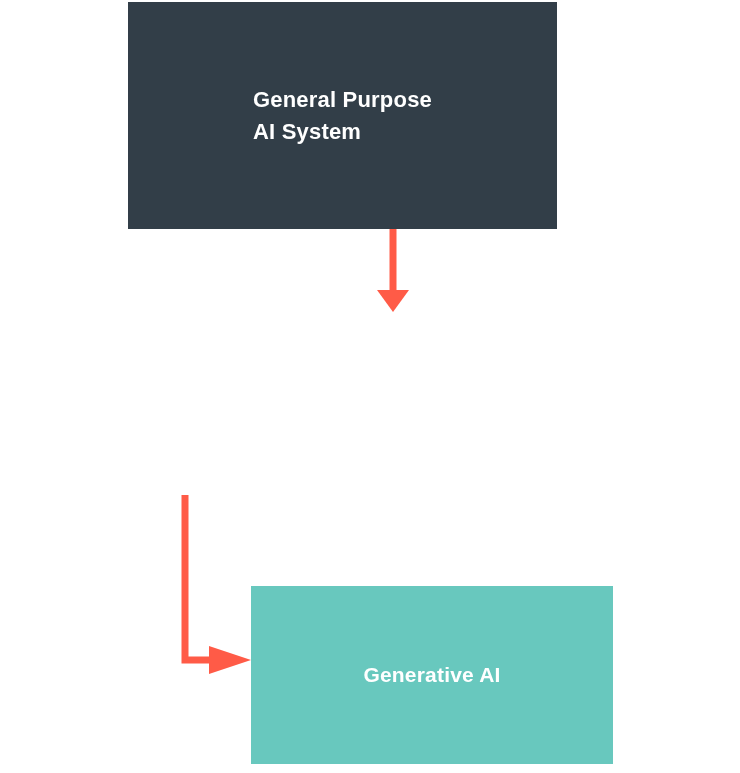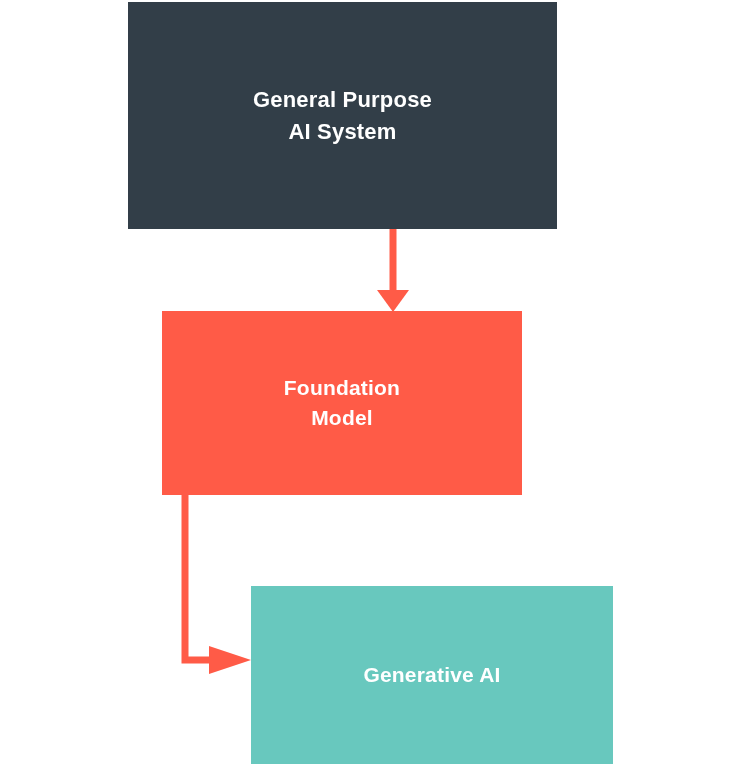--- a/index.html
+++ b/index.html
@@ -13,21 +13,21 @@
     height: 773px;
     background: #ffffff;
     overflow: hidden;
     font-family: "Liberation Sans", sans-serif;
   }
   .node {
     position: absolute;
     display: flex;
     align-items: center;
     justify-content: center;
-    text-align: center;
+    text-align: left;
     box-sizing: border-box;
   }
   .node-label {
     color: #ffffff;
     font-weight: bold;
     font-size: 21px;
     line-height: 1.45;
     letter-spacing: 0.2px;
     white-space: pre-line;
     user-select: none;
@@ -83,22 +83,18 @@
       <path d="M 185 495 L 185 660 L 211 660" stroke="#FF5B47" stroke-width="7" fill="none" stroke-linecap="butt" stroke-linejoin="miter"></path>
       <polygon points="209,646 209,674 251,660" fill="#FF5B47"></polygon>
     </g>
   </svg>
 
   <div class="node" id="node-gpai">
     <span class="node-label">General Purpose
 AI System</span>
   </div>
 
-  <div class="node" id="node-foundation">
-    <span class="node-label">Foundation
-Model</span>
-  </div>
 
   <div class="node" id="node-generative">
     <span class="node-label">Generative AI</span>
   </div>
 
 </div>
 
 </body></html>

